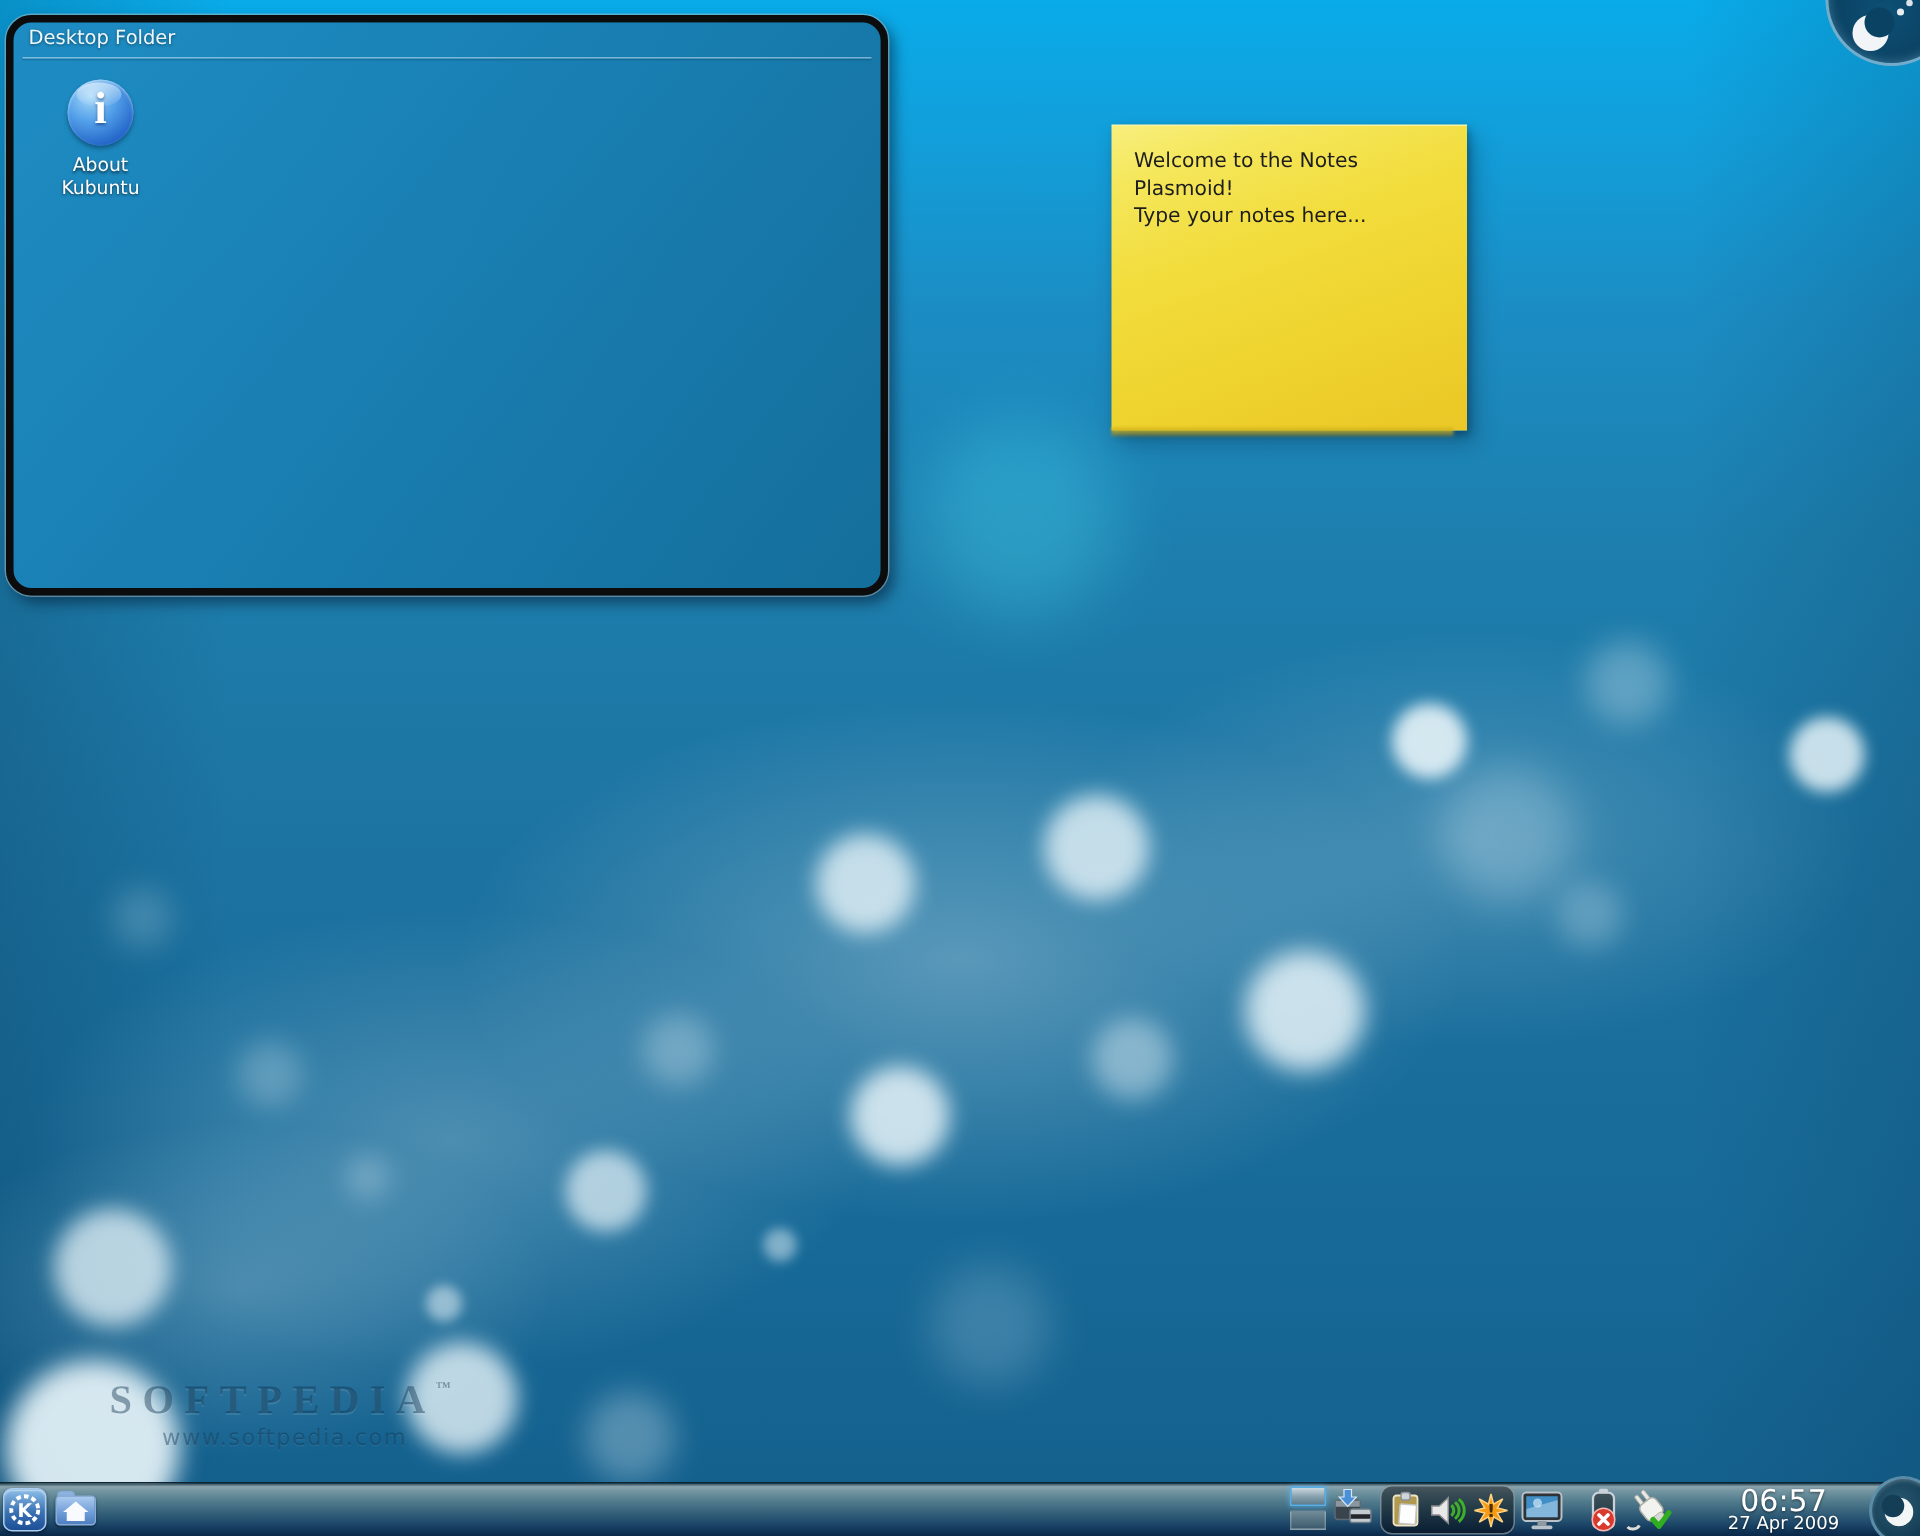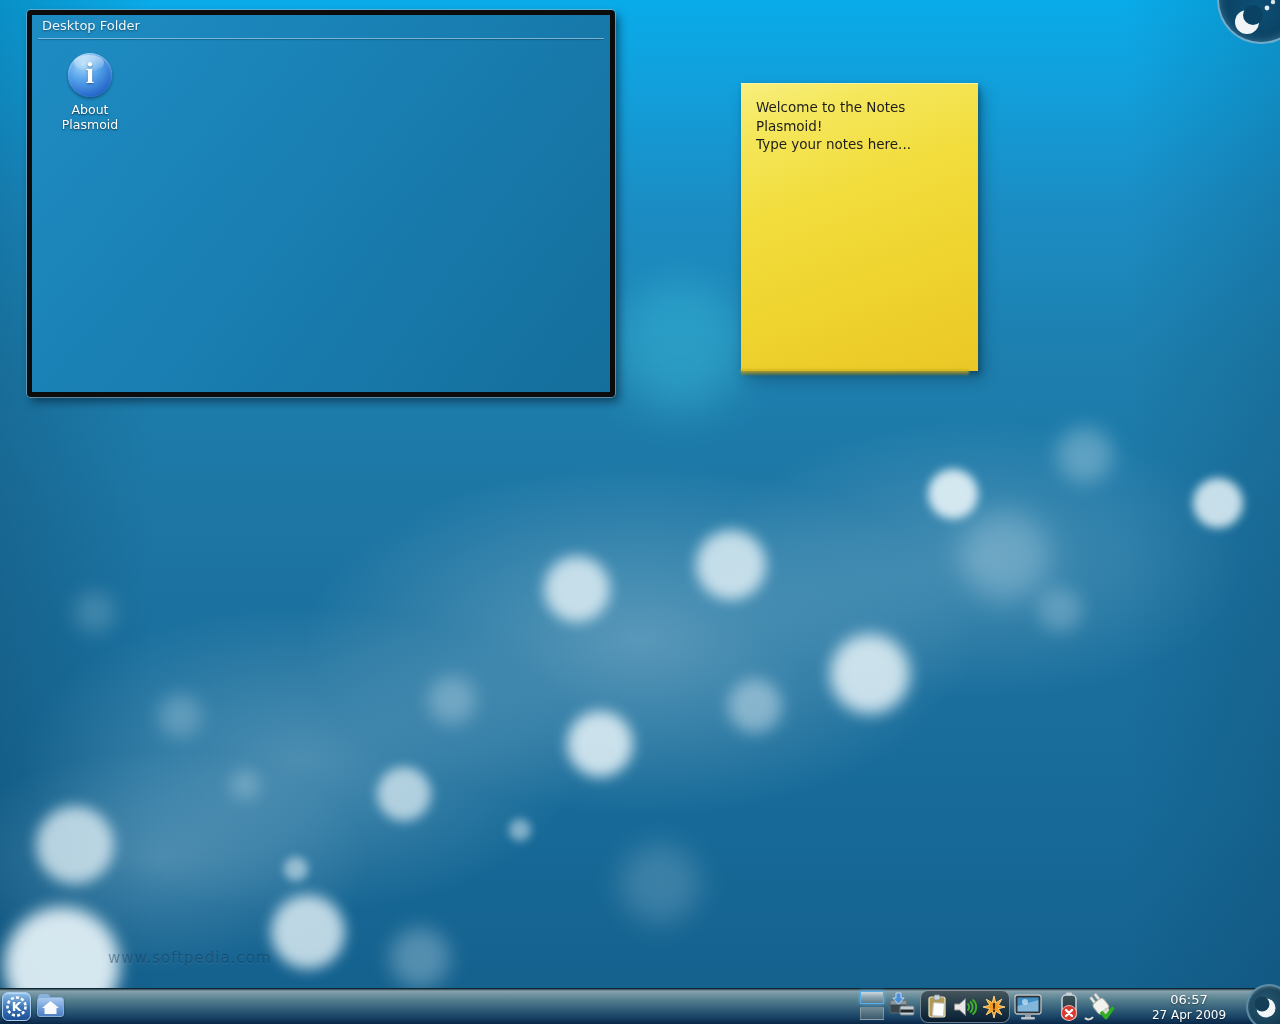--- a/index.html
+++ b/index.html
@@ -22,22 +22,22 @@
 
   
   .wm-title { position:absolute; left:73px; top:918px; font-family:"Liberation Serif","DejaVu Serif",serif;
     font-weight:bold; font-size:27px; letter-spacing:7px; color:rgba(10,45,75,0.42);
     text-shadow:0 1px 0 rgba(255,255,255,0.10); }
   .wm-tm { font-size:10px; vertical-align:14px; letter-spacing:0; }
   .wm-url { position:absolute; left:108px; top:949px; font-size:15px; letter-spacing:1px;
     color:rgba(10,45,75,0.42); text-shadow:0 1px 0 rgba(255,255,255,0.08); }
 
   
-  .folderview { position:absolute; left:27px; top:10px; width:588px; height:387px;
-    border:5px solid #0c0c0c; border-radius:4px;
+  .folderview { position:absolute; left:4px; top:10px; width:588px; height:387px;
+    border:5px solid #0c0c0c; border-radius:17px;
     background:linear-gradient(125deg, rgba(30,140,195,0.97) 0%, rgba(26,128,180,0.97) 40%, rgba(20,110,155,0.97) 100%);
     box-shadow:0 0 0 1px rgba(175,195,205,0.5), 4px 5px 9px rgba(0,15,35,0.5); }
   .fv-title { position:absolute; left:10px; top:3px; font-size:13px; color:#eef7fc;
     text-shadow:0 1px 2px rgba(0,0,0,0.45); }
   .fv-sep { position:absolute; left:6px; right:6px; top:23px; height:1px;
     background:rgba(215,235,245,0.5); box-shadow:0 1px 1px rgba(0,30,50,0.3); }
   .fv-icon { position:absolute; top:36px; width:84px; text-align:center; cursor:default; }
   .fv-icon .art { width:48px; height:48px; margin:0 auto; position:relative; }
   .icon-label { margin-top:3px; font-size:12.5px; line-height:1.2; color:#fff;
     text-shadow:0 1px 2px rgba(0,0,0,0.65); }
@@ -60,21 +60,21 @@
   .inst-emblem { position:absolute; left:7px; top:5px; width:15px; height:15px; border-radius:50%;
     background:radial-gradient(circle at 38% 32%, #79b2dd, #2e6da8 75%);
     box-shadow:inset 0 0 0 2px rgba(255,255,255,0.35); }
   .inst-cd { position:absolute; left:1px; top:22px; width:26px; height:26px; border-radius:50%;
     background:radial-gradient(circle at 40% 35%, #f2f8fb 0%, #c3d9e6 40%, #9db8cb 70%, #7e9cb1 100%);
     border:1px solid #b6ccd8; box-shadow:1px 2px 3px rgba(0,20,40,0.4); }
   .inst-hole { position:absolute; left:8px; top:8px; width:8px; height:8px; border-radius:50%;
     background:#5d7a8c; border:2px solid #e2edf3; }
 
   
-  .note { position:absolute; left:741px; top:83px; width:237px; height:288px;
+  .note { position:absolute; left:741px; top:83px; width:237px; height:204px;
     background:linear-gradient(160deg, #f8ef7e 0%, #f5e75c 14%, #f2dd3d 38%, #efd42f 65%, #eac726 100%);
     border-top:1px solid #faf4a6;
     box-shadow:2px 3px 5px rgba(0,20,40,0.35), 5px 8px 14px rgba(0,20,40,0.28); }
   .note::after { content:""; position:absolute; left:0; bottom:-4px; width:96%; height:6px;
     background:linear-gradient(180deg, #d9ba20, rgba(160,130,10,0.35)); transform:skewX(-2deg);
     filter:blur(1px); }
   .note-text { padding:14px 14px 0 15px; font-size:13.5px; line-height:1.38; color:#1d1d1d; }
 
   
   .cashew-top { position:absolute; left:1217px; top:-44px; width:88px; height:88px; border-radius:50%;
@@ -111,21 +111,21 @@
     background:rgba(8,10,14,0.5); border:1px solid rgba(220,235,245,0.45);
     display:flex; align-items:center; justify-content:space-evenly; }
   .tray svg { display:block; cursor:pointer; }
 
   .monitoricon { left:1013px; top:3px; width:30px; height:30px; }
   .batteryicon { left:1056px; top:2px; width:26px; height:31px; }
   .plugicon   { left:1083px; top:2px; width:34px; height:31px; }
 
   .clock { position:absolute; left:1142px; top:3px; width:94px; text-align:center; color:#fff;
     text-shadow:0 1px 2px rgba(0,0,0,0.55); cursor:pointer; }
-  .clock-time { font-size:13px; line-height:16px; }
+  .clock-time { font-size:20px; line-height:16px; }
   .clock-date { font-size:12px; line-height:14px; }
 
   .cashew-panel { position:absolute; left:1246px; top:-5px; width:46px; height:46px; border-radius:50%;
     background:radial-gradient(circle at 40% 40%, #2a5a72 0%, #113a52 72%);
     border:2px solid rgba(150,205,235,0.55); box-shadow:inset 0 1px 3px rgba(255,255,255,0.25); cursor:pointer; }
 </style>
 </head>
 <body>
 
 <div class="screen">
@@ -149,34 +149,35 @@
         <div class="bokeh" style="left: 830px; top: 634px; width: 80px; height: 80px; background: rgb(230, 243, 248); opacity: 0.85; filter: blur(8px);"></div>
         <div class="bokeh" style="left: 928px; top: 469px; width: 50px; height: 50px; background: rgb(230, 243, 248); opacity: 0.9; filter: blur(5px);"></div>
         <div class="bokeh" style="left: 960px; top: 511px; width: 90px; height: 90px; background: rgb(230, 243, 248); opacity: 0.25; filter: blur(14px);"></div>
         <div class="bokeh" style="left: 1057px; top: 427px; width: 56px; height: 56px; background: rgb(230, 243, 248); opacity: 0.3; filter: blur(10px);"></div>
         <div class="bokeh" style="left: 1038px; top: 588px; width: 44px; height: 44px; background: rgb(230, 243, 248); opacity: 0.25; filter: blur(9px);"></div>
         <div class="bokeh" style="left: 1193px; top: 478px; width: 50px; height: 50px; background: rgb(230, 243, 248); opacity: 0.85; filter: blur(5px);"></div>
         <div class="bokeh" style="left: 615px; top: 280px; width: 130px; height: 130px; background: rgb(69, 210, 235); opacity: 0.35; filter: blur(22px);"></div>
         <div class="bokeh" style="left: 75px; top: 592px; width: 40px; height: 40px; background: rgb(230, 243, 248); opacity: 0.2; filter: blur(10px);"></div>
         <div class="bokeh" style="left: 230px; top: 770px; width: 30px; height: 30px; background: rgb(230, 243, 248); opacity: 0.25; filter: blur(8px);"></div>
       </div>
+    <div class="wm-title"><span>SOFTPEDIA</span><span class="wm-tm">™</span></div>
     <div class="wm-url">www.softpedia.com</div>
   </div>
 
   <div class="folderview">
     <div class="fv-title">Desktop Folder</div>
     <div class="fv-sep"></div>
 
     <div class="fv-icon" style="left:16px;">
       <div class="art">
         <div class="about-circle"></div>
         <div class="about-gloss"></div>
         <div class="about-i">i</div>
       </div>
-      <div class="icon-label">About Plasmoid</div>
+      <div class="icon-label">About Kubuntu</div>
     </div>
 
   </div>
 
   <div class="note">
     <div class="note-text">
       <div>Welcome to the Notes Plasmoid!</div>
       <div>Type your notes here...</div>
     </div>
   </div>

